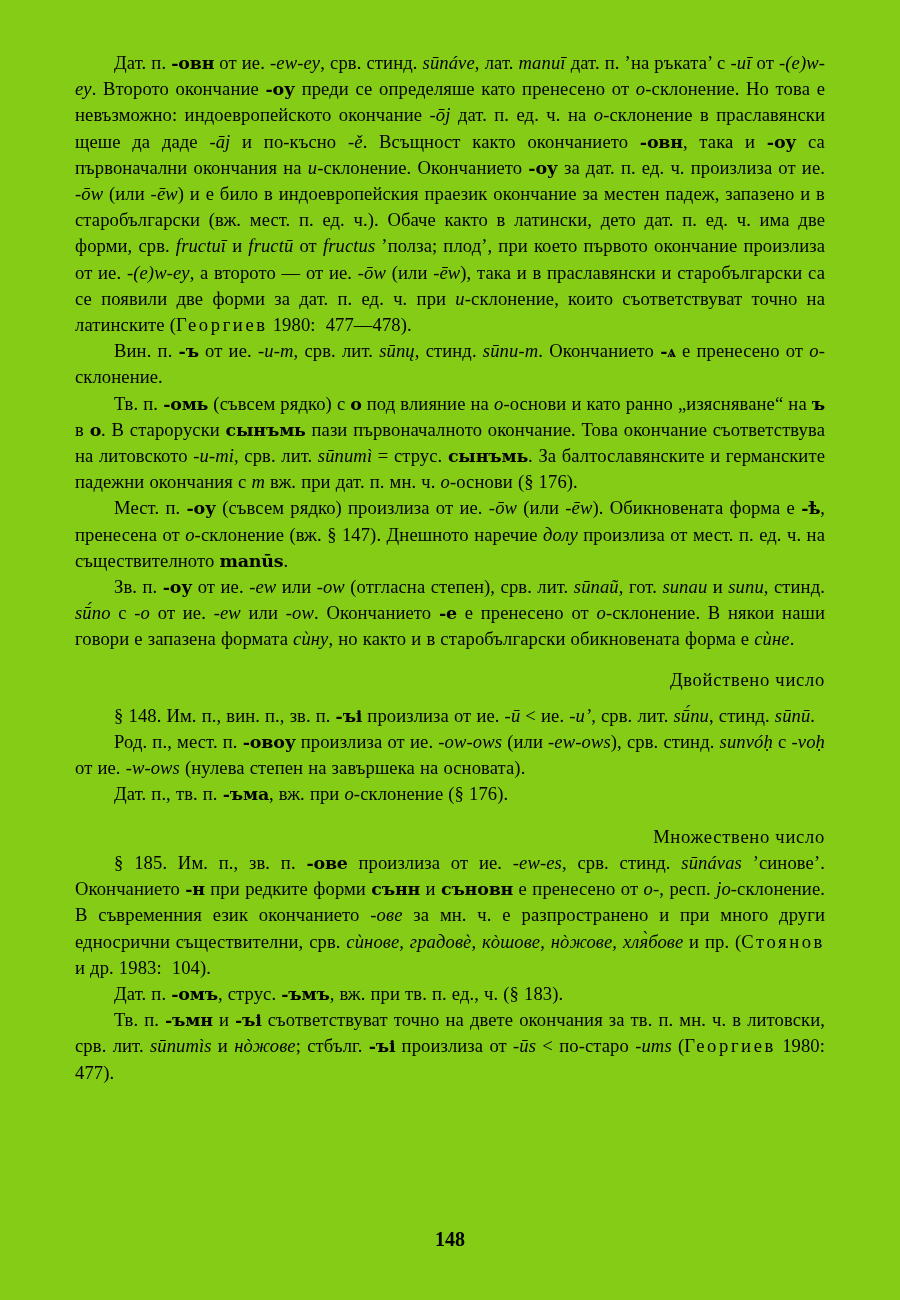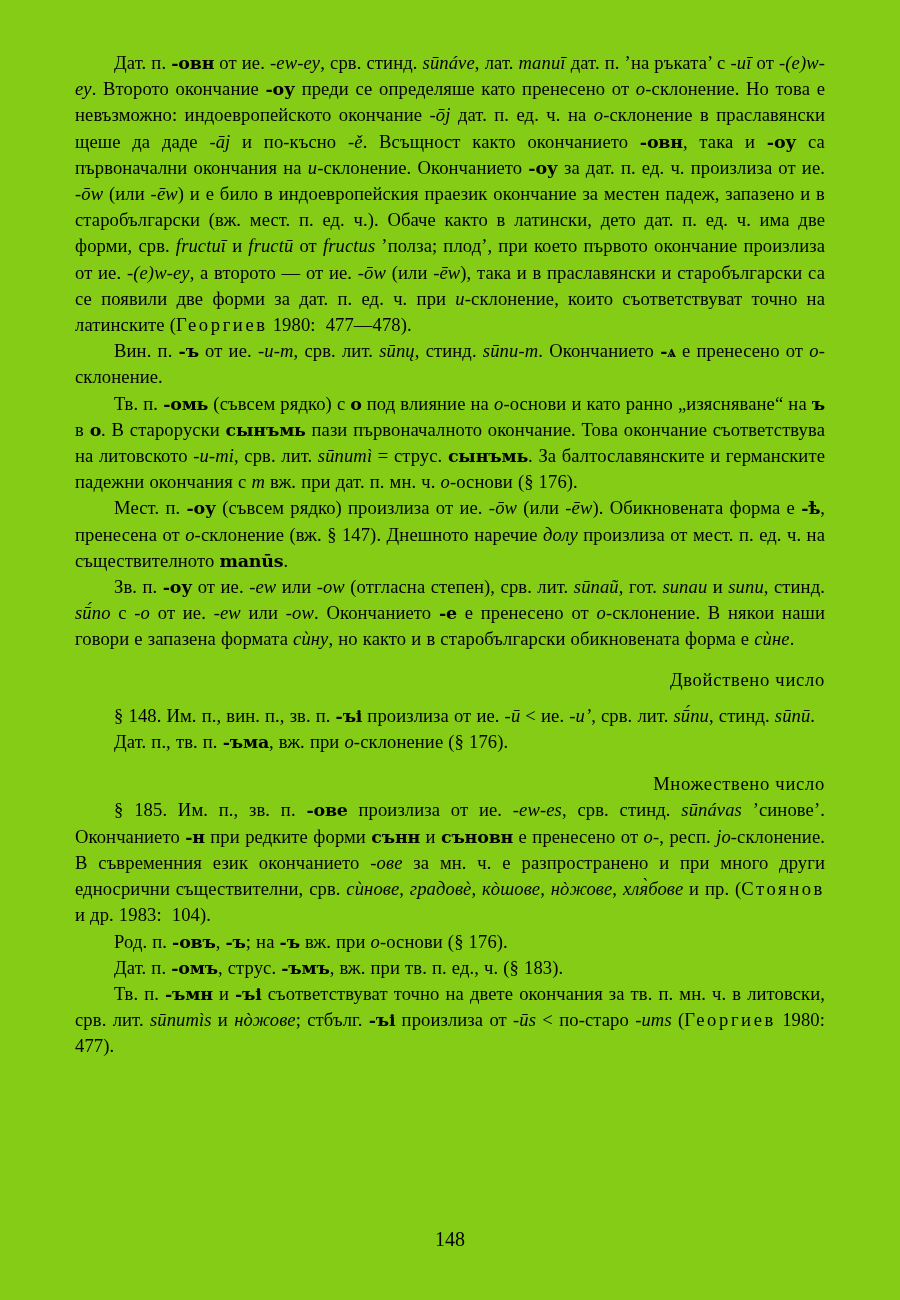--- a/index.html
+++ b/index.html
@@ -55,21 +55,21 @@
     letter-spacing: -0.2px;
   }
   .sp { letter-spacing: 2.6px; }
   .pg-number {
     position: absolute;
     left: 0;
     right: 0;
     top: 1228px;
     text-align: center;
     font-size: 20px;
-    font-weight: normal;
+    font-weight: bold;
     font-family: "Liberation Serif", "DejaVu Serif", serif;
   }
 </style>
 </head>
 <body>
 
 <div class="page">
 
   <div class="text-column">
 
@@ -92,34 +92,34 @@
     <p class="para">
       Зв. п. <span class="ocs">-оу</span> от ие. <i>-ew</i> или <i>-ow</i> (отгласна степен), срв. лит. <i>sūnaũ</i>, гот. <i>sunau</i> и <i>sunu</i>, стинд. <i>sū́no</i> с <i>-o</i> от ие. <i>-ew</i> или <i>-ow</i>. Окончанието <span class="ocs">-е</span> е пренесено от <i>о</i>-склонение. В някои наши говори е запазена формата <i>сѝну</i>, но както и в старобългарски обикновената форма е <i>сѝне</i>.
     </p>
 
     <h2 class="section-heading">Двойствено число</h2>
 
     <p class="para">
       § 148. Им. п., вин. п., зв. п. <span class="ocs">-ъі</span> произлиза от ие. <i>-ū</i> &lt; ие. <i>-u’</i>, срв. лит. <i>sū́nu</i>, стинд. <i>sūnū</i>.
     </p>
 
+    <p class="para">
+      Род. п., мест. п. <span class="ocs">-овоу</span> произлиза от ие. <i>-ow-ows</i> (или <i>-ew-ows</i>), срв. стинд. <i>sunvóḥ</i> с <i>-voḥ</i> от ие. <i>-w-ows</i> (нулева степен на завършека на основата).
+    </p>
 
     <p class="para">
       Дат. п., тв. п. <span class="ocs">-ъма</span>, вж. при <i>о</i>-склонение (§ 176).
     </p>
 
     <h2 class="section-heading tight">Множествено число</h2>
 
     <p class="para">
       § 185. Им. п., зв. п. <span class="ocs">-ове</span> произлиза от ие. <i>-ew-es</i>, срв. стинд. <i>sūnávas</i> ’синове’. Окончанието <span class="ocs">-н</span> при редките форми <span class="ocs">сънн</span> и <span class="ocs">съновн</span> е пренесено от <i>о</i>-, респ. <i>jo</i>-склонение. В съвременния език окончанието <i>-ове</i> за мн. ч. е разпространено и при много други едносрични съществителни, срв. <i>сѝнове, градовѐ, кòшове, нòжове, хля̀бове</i> и пр. (<span class="sp">Стоянов</span> и др. 1983:&nbsp; 104).
     </p>
 
-    <p class="para">
-      Род. п. <span class="ocs">-овъ</span>, <span class="ocs">-ъ</span>; на <span class="ocs">-ъ</span> вж. при <i>о</i>-основи (§ 176).
-    </p>
 
     <p class="para">
       Дат. п. <span class="ocs">-омъ</span>, струс. <span class="ocs">-ъмъ</span>, вж. при тв. п. ед., ч. (§ 183).
     </p>
 
 
     <p class="para">
       Тв. п. <span class="ocs">-ъмн</span> и <span class="ocs">-ъі</span> съответствуват точно на двете окончания за тв. п. мн. ч. в литовски, срв. лит. <i>sūnumìs</i> и <i>нòжове</i>; стбълг. <span class="ocs">-ъі</span> произлиза от <i>-ūs</i> &lt; по-старо <i>-ums</i> (<span class="sp">Георгиев</span> 1980: 477).
     </p>
 

